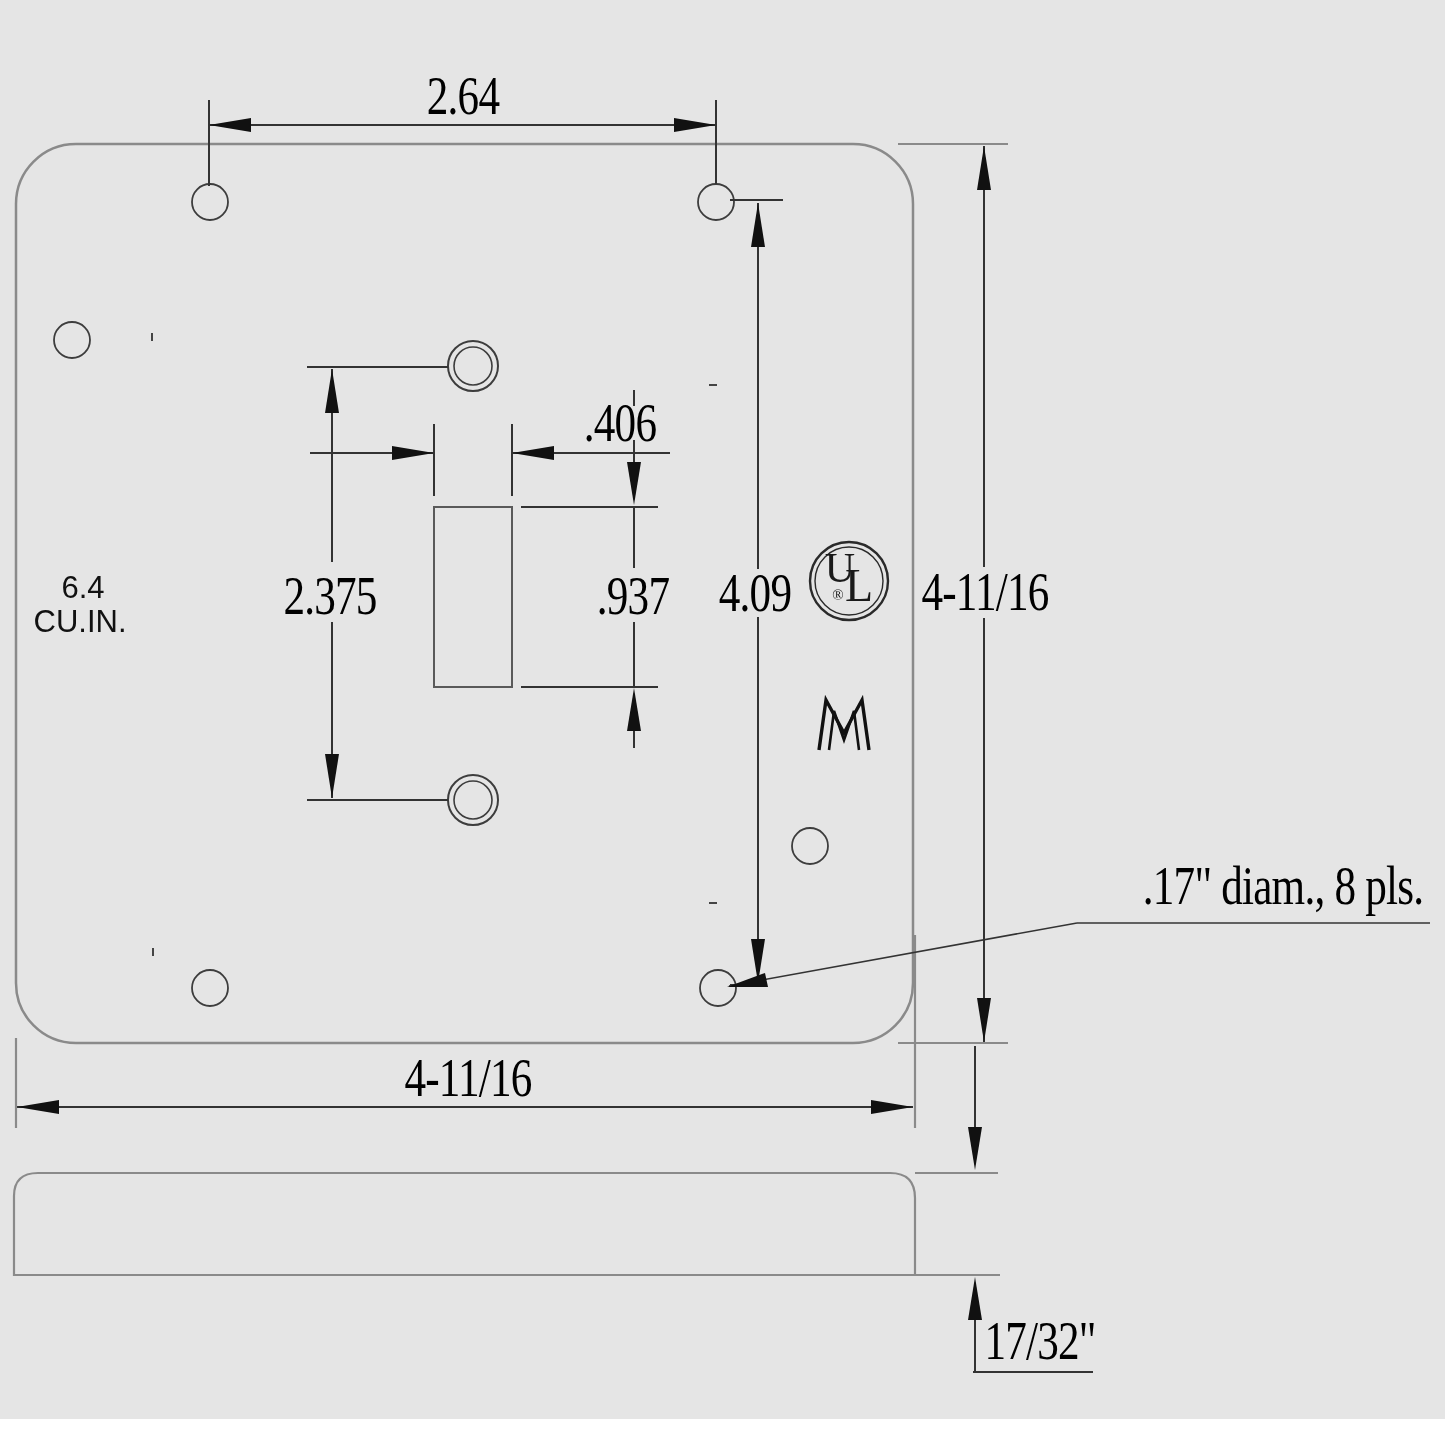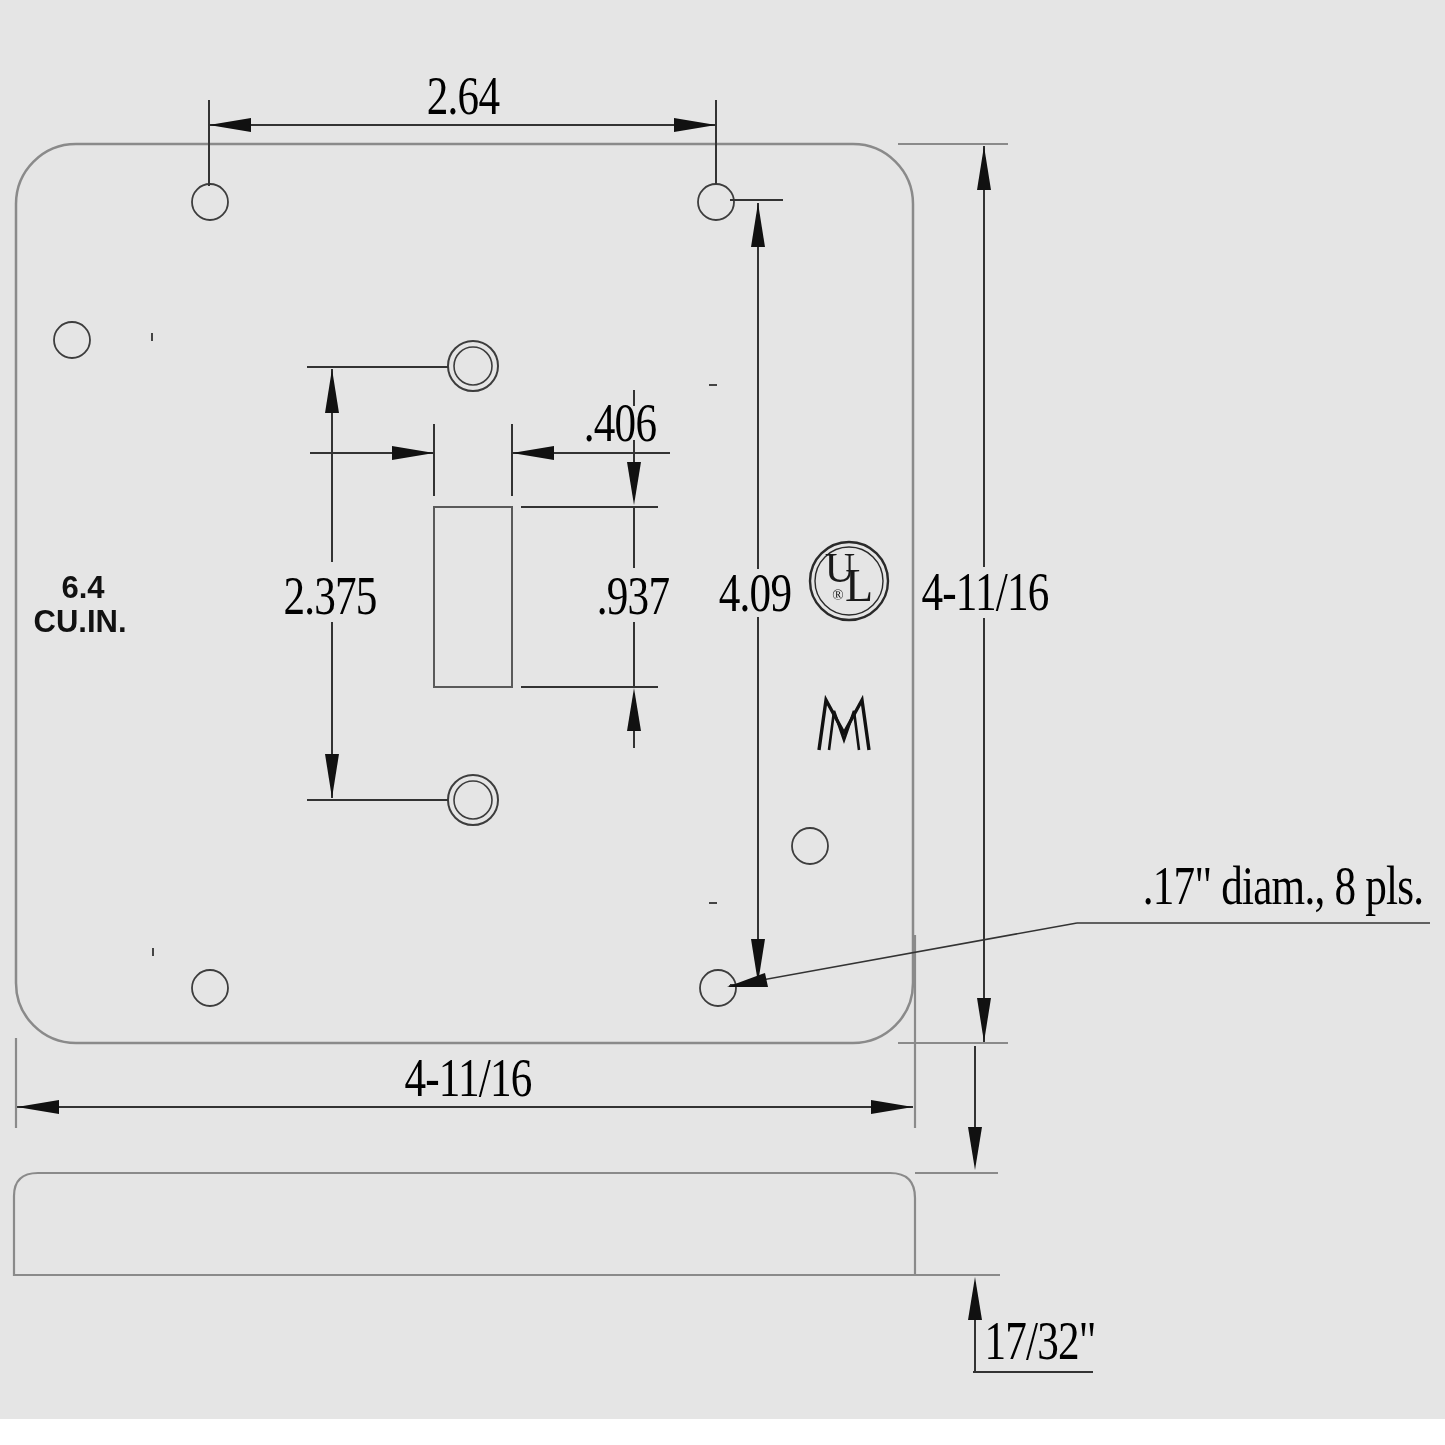--- a/index.html
+++ b/index.html
@@ -3,21 +3,21 @@
 <meta charset="utf-8">
 <style>
   html,body{margin:0;padding:0;background:#fff;}
   #canvas{position:relative;width:1445px;height:1419px;background:#e5e5e5;overflow:hidden;
           font-family:"Liberation Serif", serif;}
   #canvas svg{position:absolute;left:0;top:0;}
   .t{position:absolute;transform:translate(-50%,-50%) scaleX(0.8);transform-origin:center;
      font-family:"Liberation Serif", serif;font-size:54px;color:#000;white-space:nowrap;
      line-height:1;letter-spacing:-1px;}
   .sans{position:absolute;transform:translate(-50%,-50%);font-family:"Liberation Sans", sans-serif;
-     font-size:31px;color:#111;white-space:nowrap;line-height:1;letter-spacing:0px;font-weight:bold;}
+     font-size:31px;color:#111;white-space:nowrap;line-height:1;letter-spacing:0px;}
   .ul-letter{position:absolute;transform:translate(-50%,-50%);font-family:"Liberation Serif", serif;
      color:#1a1a1a;white-space:nowrap;line-height:1;}
 </style>
 </head>
 <body>
 
 <div id="canvas">
 
   <svg width="1445" height="1445" viewBox="0 0 1445 1445">
 

